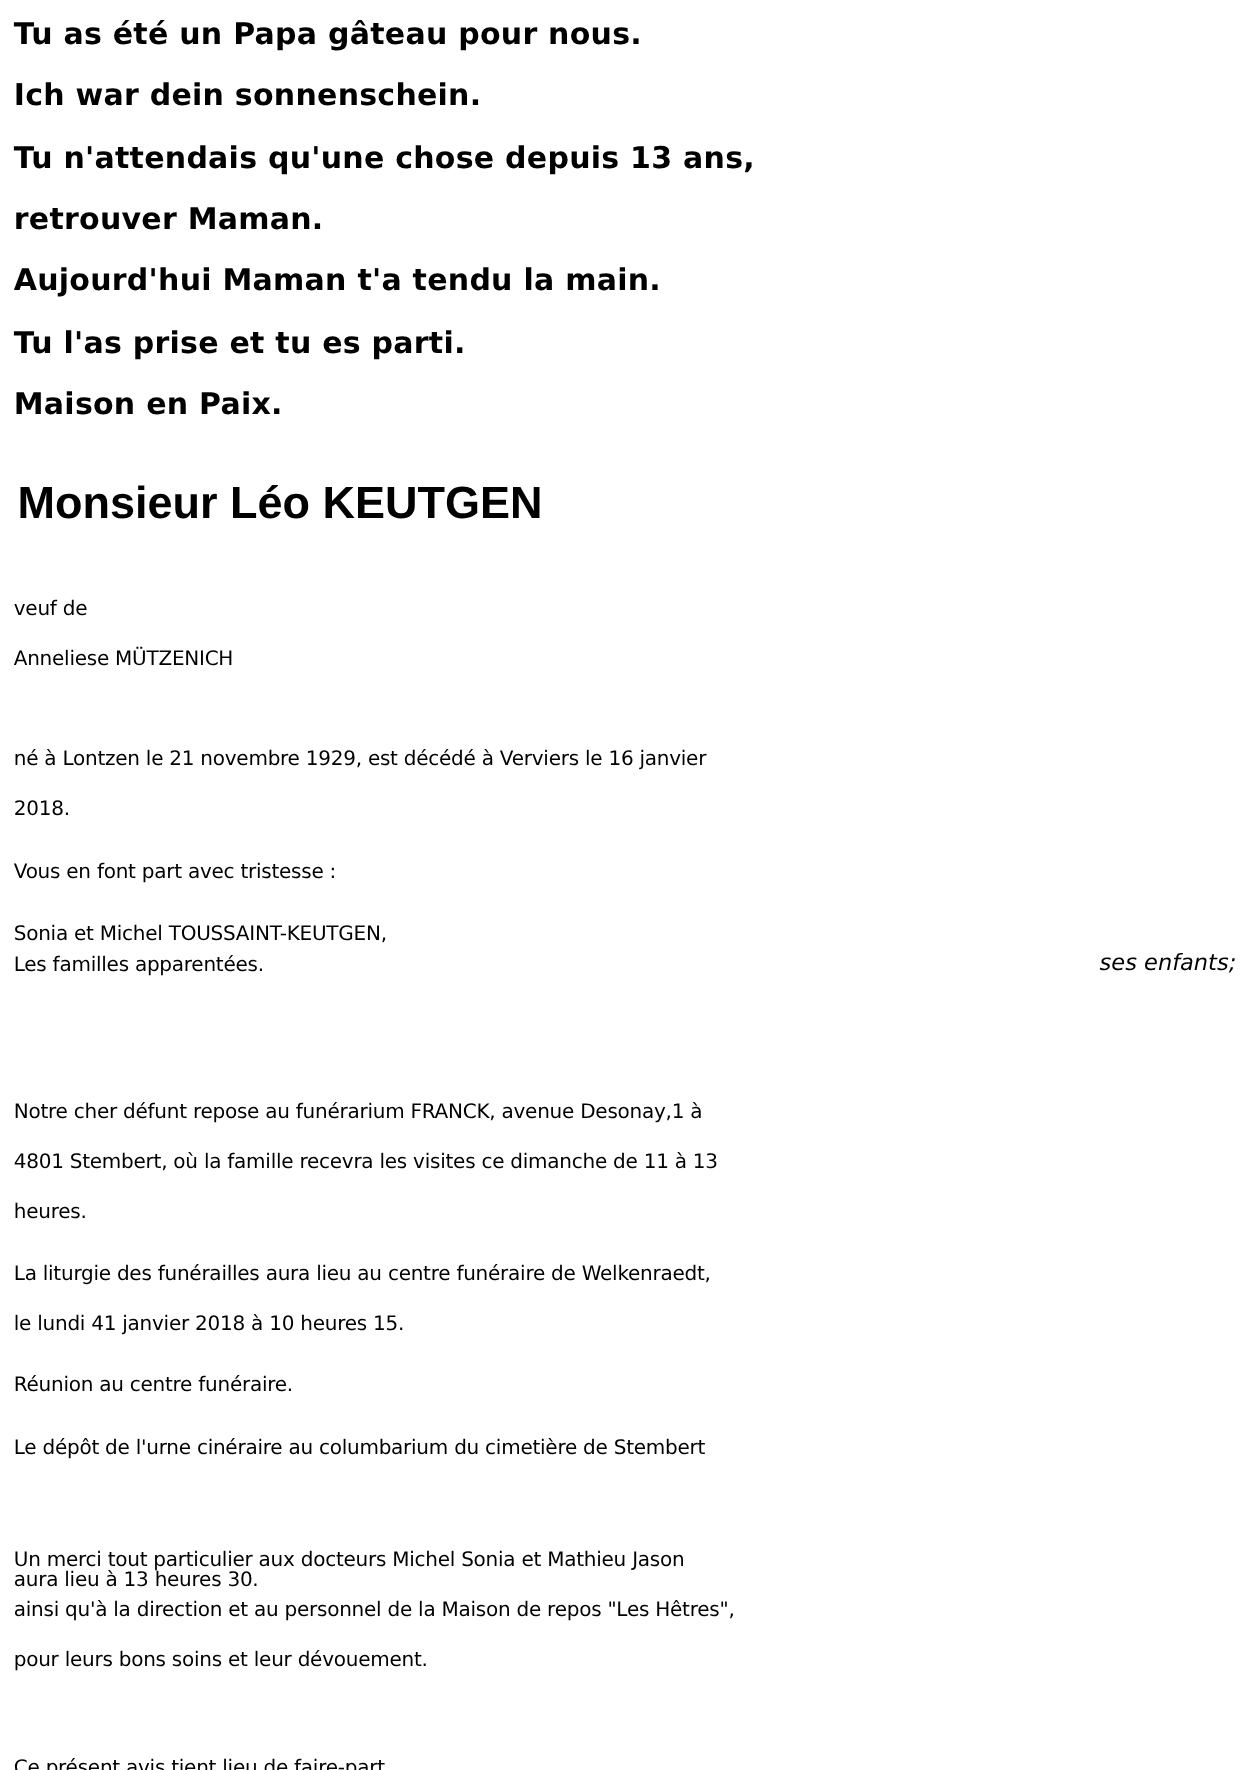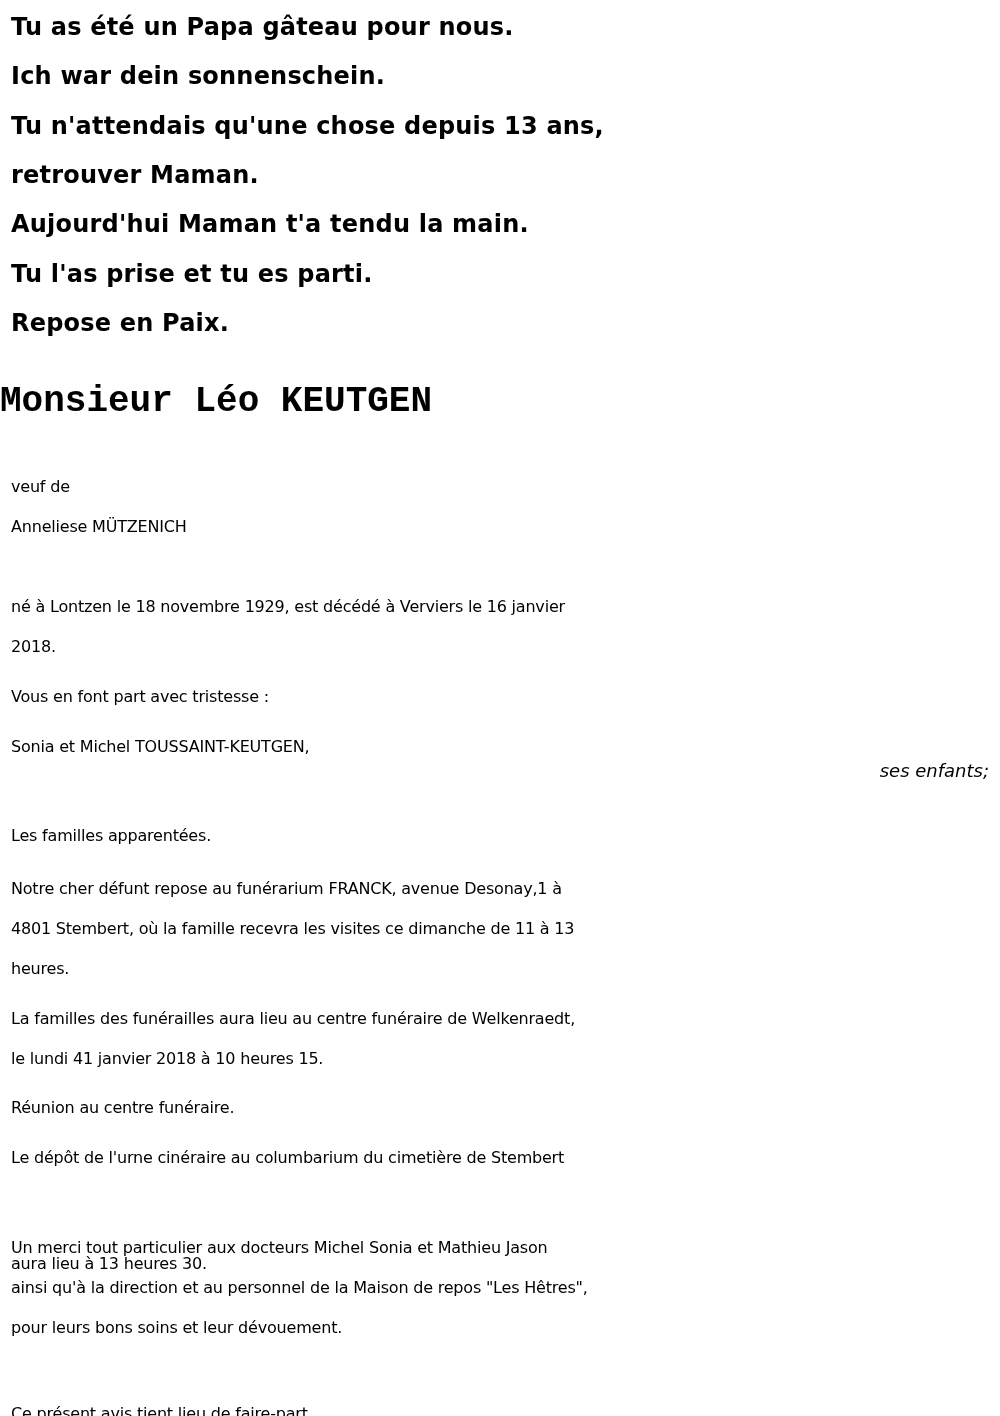--- a/index.html
+++ b/index.html
@@ -11,22 +11,22 @@
   }
   .poem-line {
     position: absolute; left: 11px;
     font-family: "DejaVu Sans", sans-serif;
     font-weight: bold; font-size: 24px;
     letter-spacing: 0.2px;
     white-space: nowrap;
     line-height: 1;
   }
   .title {
-    position: absolute; left: 0; top: 384px;
-    font-family: Liberation Mono, monospace;
+    position: absolute; left: 14px; top: 384px;
+    font-family: Liberation Sans, sans-serif;
     font-weight: bold; font-size: 36px;
     white-space: nowrap; line-height: 1;
   }
   .body-line {
     position: absolute; left: 11px;
     font-family: "DejaVu Sans", sans-serif;
     font-size: 16px;
     letter-spacing: -0.2px;
     white-space: nowrap; line-height: 1;
   }
@@ -42,42 +42,42 @@
 
 <div>
 
   <div>
     <div class="poem-line" style="top:15px">Tu as été un Papa gâteau pour nous.</div>
     <div class="poem-line" style="top:64px">Ich war dein sonnenschein.</div>
     <div class="poem-line" style="top:114px">Tu n'attendais qu'une chose depuis 13 ans,</div>
     <div class="poem-line" style="top:163px">retrouver Maman.</div>
     <div class="poem-line" style="top:212px">Aujourd'hui Maman t'a tendu la main.</div>
     <div class="poem-line" style="top:262px">Tu l'as prise et tu es parti.</div>
-    <div class="poem-line" style="top:311px">Repose en Paix.</div>
+    <div class="poem-line" style="top:311px">Maison en Paix.</div>
   </div>
 
   <div class="title">Monsieur Léo KEUTGEN</div>
 
   <div class="body-line" style="top:479px">veuf de</div>
   <div class="body-line" style="top:519px">Anneliese MÜTZENICH</div>
 
-  <div class="body-line" style="top:599px">né à Lontzen le 18 novembre 1929, est décédé à Verviers le 16 janvier</div>
+  <div class="body-line" style="top:599px">né à Lontzen le 21 novembre 1929, est décédé à Verviers le 16 janvier</div>
   <div class="body-line" style="top:639px">2018.</div>
 
   <div class="body-line" style="top:689px">Vous en font part avec tristesse :</div>
 
   <div class="body-line" style="top:739px">Sonia et Michel TOUSSAINT-KEUTGEN,</div>
   <div class="italic-right">ses enfants;</div>
-  <div class="body-line" style="top:828px">Les familles apparentées.</div>
+  <div class="body-line" style="top:764px">Les familles apparentées.</div>
 
   <div class="body-line" style="top:881px">Notre cher défunt repose au funérarium FRANCK, avenue Desonay,1 à</div>
   <div class="body-line" style="top:921px">4801 Stembert, où la famille recevra les visites ce dimanche de 11 à 13</div>
   <div class="body-line" style="top:961px">heures.</div>
 
-  <div class="body-line" style="top:1011px">La familles des funérailles aura lieu au centre funéraire de Welkenraedt,</div>
+  <div class="body-line" style="top:1011px">La liturgie des funérailles aura lieu au centre funéraire de Welkenraedt,</div>
   <div class="body-line" style="top:1051px">le lundi 41 janvier 2018 à 10 heures 15.</div>
 
   <div class="body-line" style="top:1100px">Réunion au centre funéraire.</div>
 
   <div class="body-line" style="top:1150px">Le dépôt de l'urne cinéraire au columbarium du cimetière de Stembert</div>
   <div class="body-line" style="top:1256px">aura lieu à 13 heures 30.</div>
 
   <div class="body-line" style="top:1240px">Un merci tout particulier aux docteurs Michel Sonia et Mathieu Jason</div>
   <div class="body-line" style="top:1280px">ainsi qu'à la direction et au personnel de la Maison de repos "Les Hêtres",</div>
   <div class="body-line" style="top:1320px">pour leurs bons soins et leur dévouement.</div>

